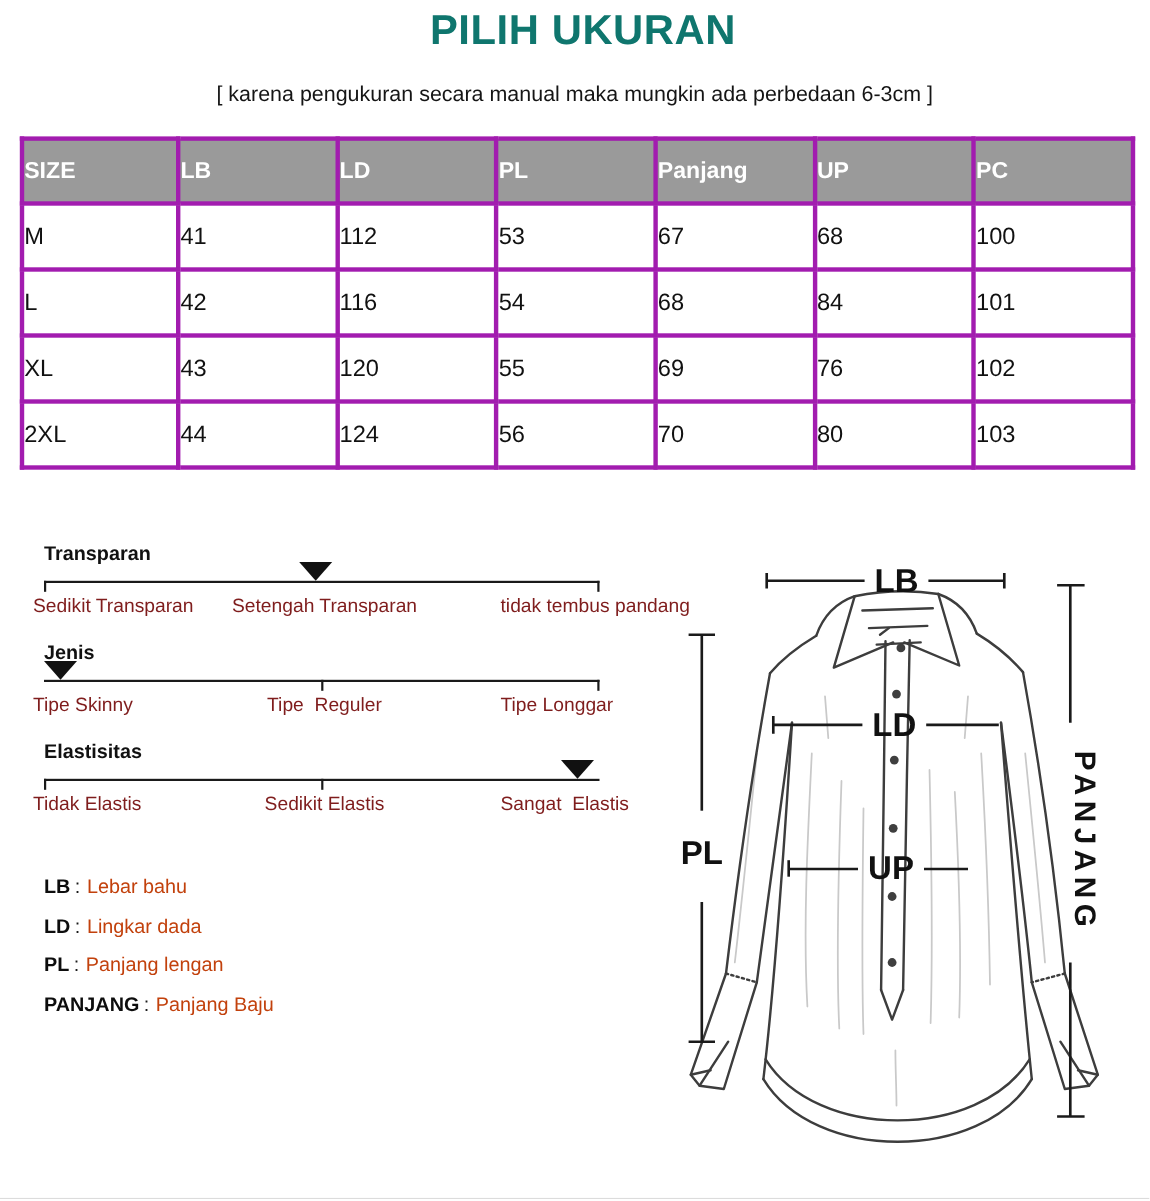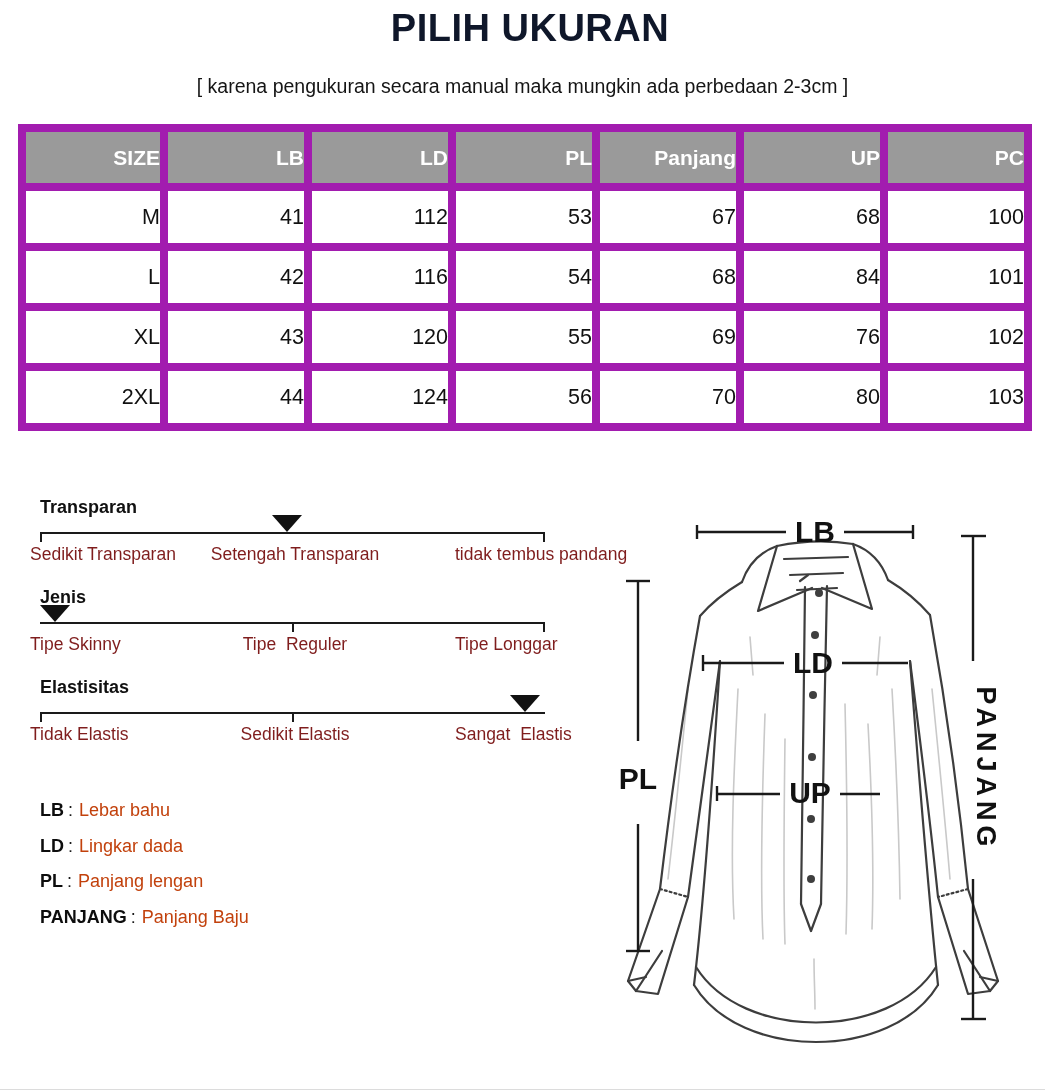--- a/index.html
+++ b/index.html
@@ -7,35 +7,35 @@
   body {
     width: 1045px; height: 1092px;
     position: relative; overflow: hidden;
     font-family: "Liberation Sans", "DejaVu Sans", sans-serif;
     color: #1a1a1a;
   }
   
   .page-title {
     text-align: center; padding-top: 7px;
     font-size: 38px; font-weight: 700; letter-spacing: .5px;
-    color: #0f172a;
+    color: #0f766e;
     margin-left: 15px;
   }
   .page-subtitle {
     text-align: center; margin-top: 25px;
     font-size: 19.5px; color: #151515;
   }
   
   table.size-table {
     border-collapse: collapse; table-layout: fixed;
     width: 1014px; margin: 26px 0 0 18px;
     border: 2px solid #000;
   }
   .size-table th, .size-table td {
-    border: 8px solid #a21caf; text-align: right; vertical-align: middle;
+    border: 4px solid #a21caf; text-align: left; vertical-align: middle;
   }
   .size-table th {
     height: 59px; background: #9a9a9a; color: #fff;
     font-size: 21px; font-weight: 700;
   }
   .size-table td { height: 60px; font-size: 21.5px; color: #111; }
   
   .lower { display: flex; margin-top: 58px; }
   .left-col { width: 605px; padding-left: 30px; padding-top: 8px; }
   .right-col { width: 415px; margin-left: -5px; }
@@ -72,21 +72,21 @@
   svg .mlabel  { fill: #111; font-family: "Liberation Sans", "DejaVu Sans", sans-serif;
                  font-size: 30px; font-weight: 700; }
   svg .mlabel-v { font-size: 27px; letter-spacing: 5px; }
   svg .btn { fill: #3f3f3f; stroke: none; }
   .bottom-edge { position: absolute; left: 0; right: 0; bottom: 2px; height: 1px; background: #dcdcdc; }
 </style>
 </head>
 <body>
 
 <h1 class="page-title">PILIH UKURAN</h1>
-<p class="page-subtitle">[ karena pengukuran secara manual maka mungkin ada perbedaan 2-3cm ]</p>
+<p class="page-subtitle">[ karena pengukuran secara manual maka mungkin ada perbedaan 6-3cm ]</p>
 
 <table class="size-table">
   <colgroup>
     <col style="width:142px">
       <col>
       <col>
       <col>
       <col>
       <col>
       <col>

